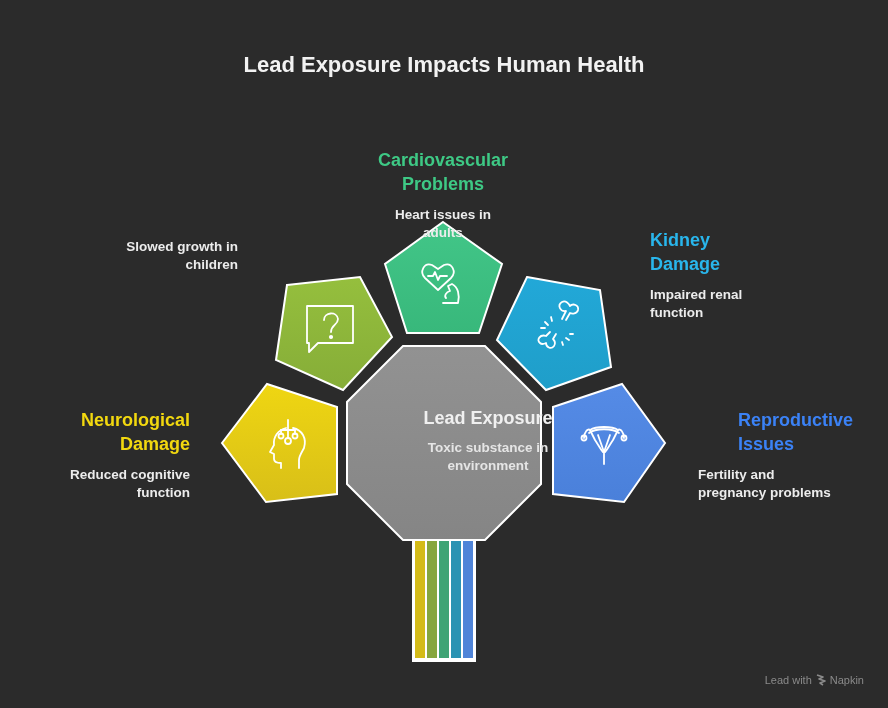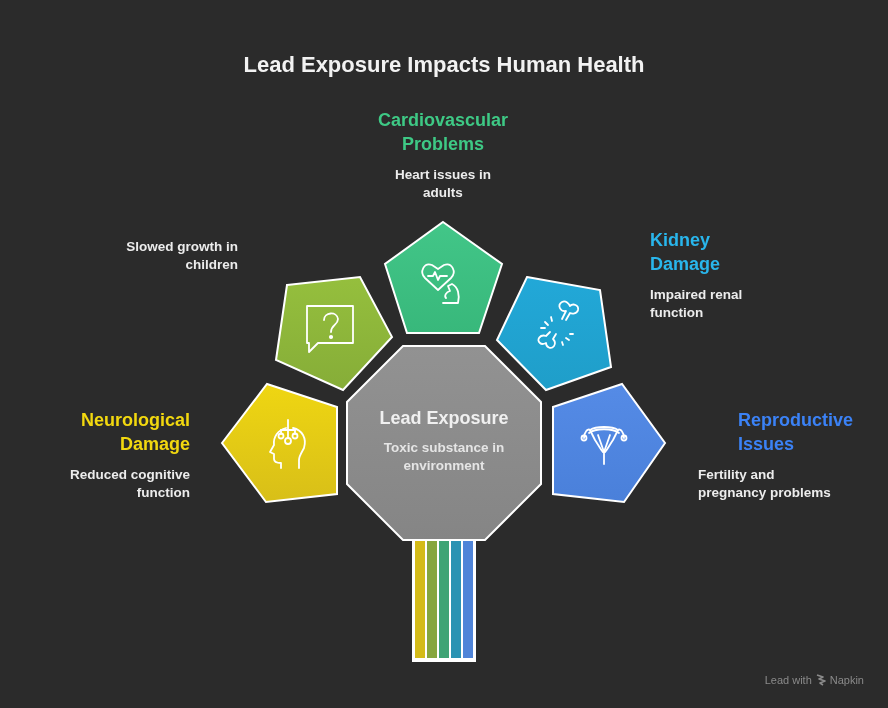--- a/index.html
+++ b/index.html
@@ -8,24 +8,24 @@
     font-family: "Liberation Sans", "DejaVu Sans", sans-serif; color: #ececec;
   }
   .title {
     position: absolute; left: 0; top: 52px; width: 888px; text-align: center;
     font-size: 22px; font-weight: bold; color: #f2f2f2;
   }
   .label { position: absolute; font-weight: bold; }
   .label .head { font-size: 18px; line-height: 24px; }
   .label .desc { font-size: 13.5px; line-height: 18px; color: #ececec; margin-top: 10px; }
   .right-align { text-align: right; }
-  .center-align { text-align: center; }
+  .center-align { text-align: center; margin-top: 40px; }
   svg.diagram { position: absolute; left: 0; top: 0; }
   .center-text {
-    position: absolute; left: 346px; top: 408px; width: 196px; text-align: center; font-weight: bold;
+    position: absolute; left: 346px; top: 408px; width: 196px; text-align: center; font-weight: bold; padding-left: 44px;
   }
   .center-text .head { font-size: 18px; color: #f0f0f0; }
   .center-text .desc { font-size: 13.5px; line-height: 18px; color: #e5e5e5; margin-top: 10px; }
   .footer {
     position: absolute; right: 24px; top: 674px; font-size: 11px; color: #8a8a8a;
     display: flex; align-items: center; gap: 4px;
   }
 </style>
 </head>
 <body>

